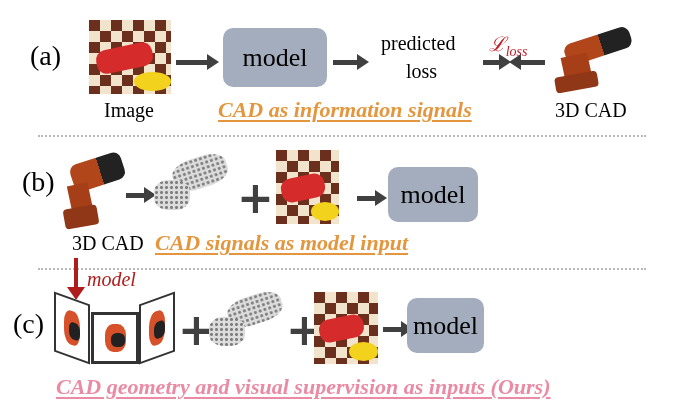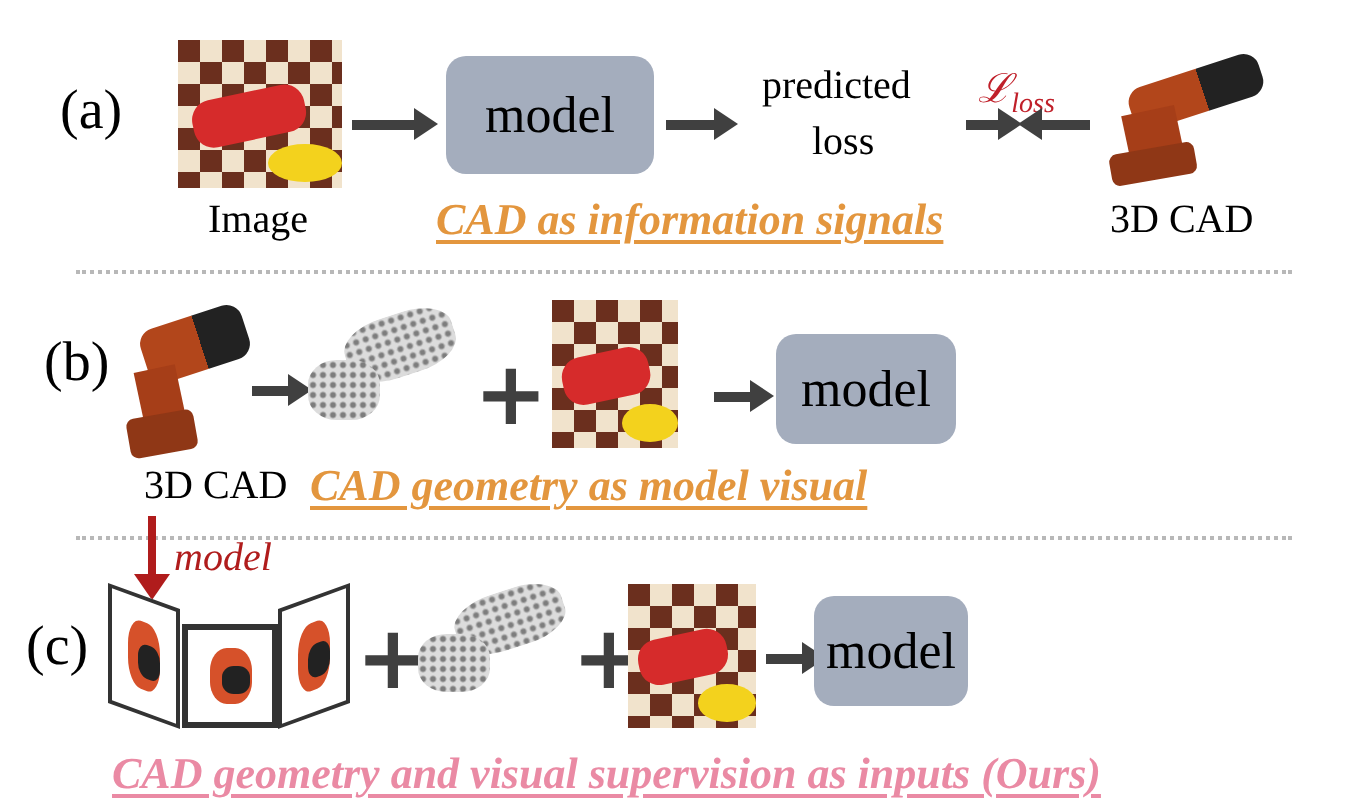--- a/index.html
+++ b/index.html
@@ -74,21 +74,21 @@
     <div class="b"></div>
   </div>
 <div class="abs plus" style="left:237px;top:176px;">+</div>
 <div class="abs scene" style="left:276px;top:150px;width:63px;height:74px;">
     <div class="drill"></div>
     <div class="banana"></div>
   </div>
 <div class="abs arrow" style="left:357px;top:196px;width:20px;"></div>
 <div class="abs model-box" style="left:388px;top:167px;width:90px;height:55px;">model</div>
 <div class="abs txt" style="left:72px;top:232px;">3D CAD</div>
-<div class="abs caption cap-orange" style="left:155px;top:230px;">CAD geometry as model visual</div>
+<div class="abs caption cap-orange" style="left:155px;top:230px;">CAD signals as model input</div>
 
 <div class="abs divider" style="top:268px;"></div>
 
 <div class="abs render-arrow" style="left:74px;top:258px;height:30px;"></div>
 <div class="abs" style="left:87px;top:268px;font-size:20px;font-style:italic;color:#b01c1c;">model</div>
 <div class="abs label" style="left:13px;top:308px;">(c)</div>
 <div class="abs" style="left:54px;top:292px;width:120px;height:75px;">
   <div class="abs view" style="left:0;top:6px;width:32px;height:56px;transform:skewY(20deg);">
       <div class="blob"></div>
       <div class="blob2"></div>

